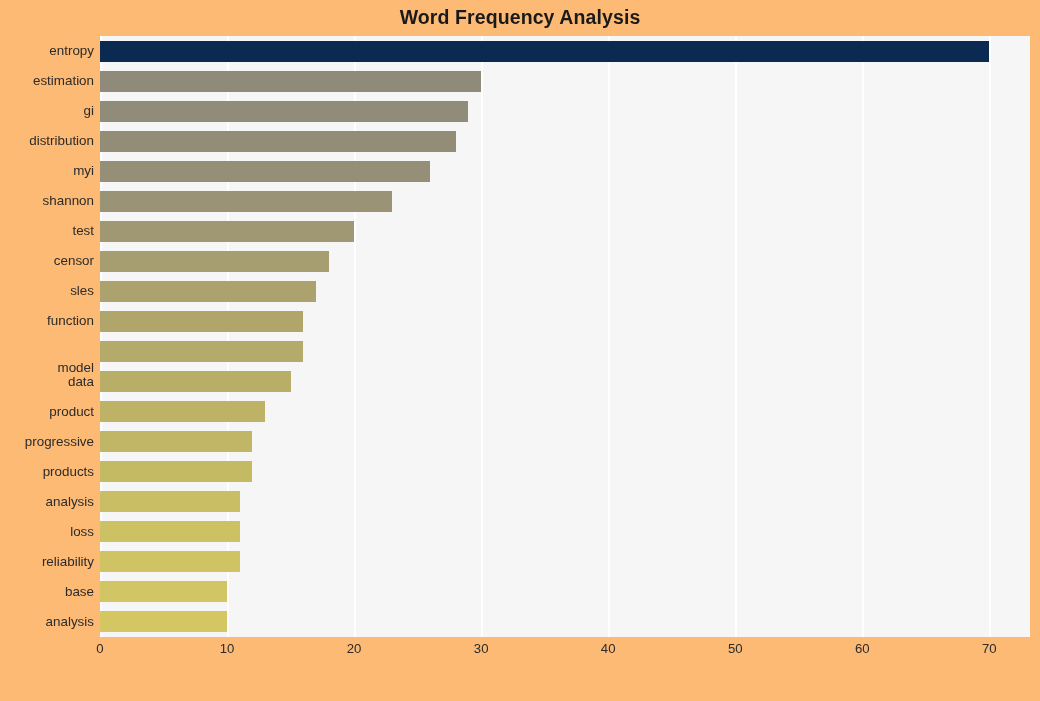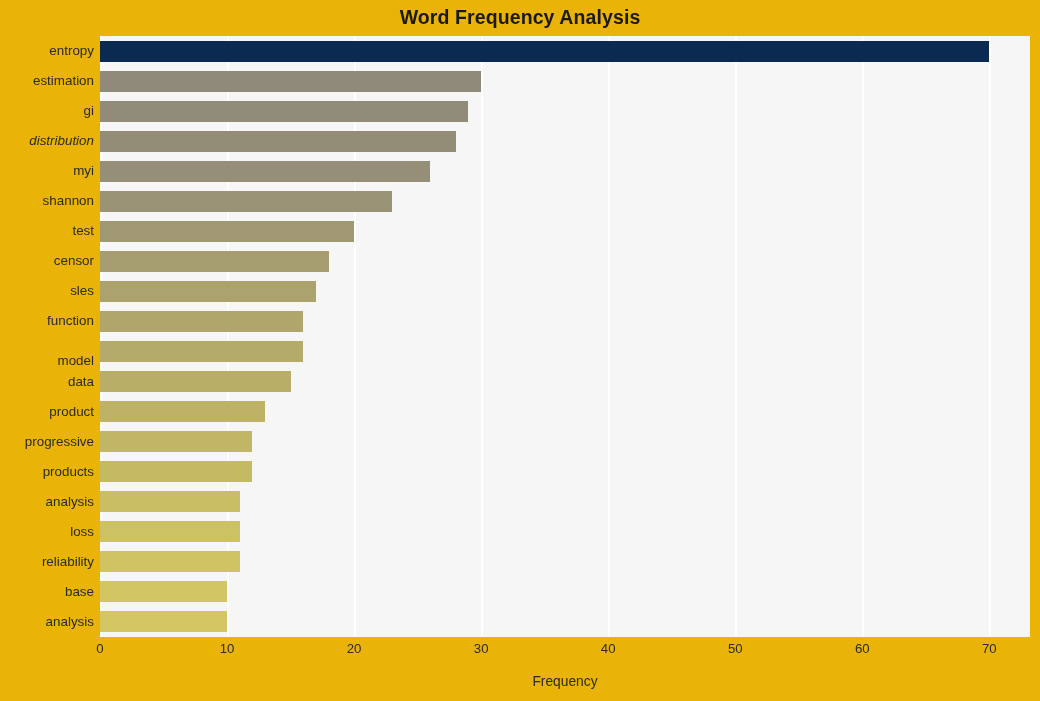--- a/index.html
+++ b/index.html
@@ -12,21 +12,21 @@
     height: 701px;
     font-family: "Liberation Sans", sans-serif;
     color: #262626;
     overflow: hidden;
   }
 
   #chart-root {
     position: relative;
     width: 1040px;
     height: 701px;
-    background: #eab308;
+    background: #fdba74;
   }
 
   
   #chart-title {
     position: absolute;
     left: 0;
     top: 6px;
     width: 1040px;
     text-align: center;
     font-size: 19.5px;
@@ -191,28 +191,28 @@
         <div class="bar-row" style="top: 575.475px; width: 930px; height: 21px;">
           <div class="bar" title="analysis: 10" style="width: 127.049px; background: rgb(212, 199, 99);"></div>
         </div>
       </div>
   </div>
 
   <div id="y-axis-labels">
       <div class="y-label" style="top: 8.025px;">entropy</div>
       <div class="y-label" style="top: 38.075px;">estimation</div>
       <div class="y-label" style="top: 68.125px;">gi</div>
-      <div class="y-label" style="top: 98.175px; font-style: italic;">distribution</div>
+      <div class="y-label" style="top: 98.175px;">distribution</div>
       <div class="y-label" style="top: 128.225px;">myi</div>
       <div class="y-label" style="top: 158.275px;">shannon</div>
       <div class="y-label" style="top: 188.325px;">test</div>
       <div class="y-label" style="top: 218.375px; padding-left: 26px;">censor</div>
       <div class="y-label" style="top: 248.425px;">sles</div>
       <div class="y-label" style="top: 278.475px;">function</div>
-      <div class="y-label" style="top: 318px;">model</div>
+      <div class="y-label" style="top: 325px;">model</div>
       <div class="y-label" style="top: 338.575px;">data</div>
       <div class="y-label" style="top: 368.625px;">product</div>
       <div class="y-label" style="top: 398.675px;">progressive</div>
       <div class="y-label" style="top: 428.725px;">products</div>
       <div class="y-label" style="top: 458.775px;">analysis</div>
       <div class="y-label" style="top: 488.825px;">loss</div>
       <div class="y-label" style="top: 518.875px;">reliability</div>
       <div class="y-label" style="top: 548.925px; padding-left: 35px;">base</div>
       <div class="y-label" style="top: 578.975px;">analysis</div>
     </div>
@@ -221,15 +221,14 @@
       <div class="x-tick-label" style="left: 0px;">0</div>
       <div class="x-tick-label" style="left: 127.049px;">10</div>
       <div class="x-tick-label" style="left: 254.098px;">20</div>
       <div class="x-tick-label" style="left: 381.148px;">30</div>
       <div class="x-tick-label" style="left: 508.197px;">40</div>
       <div class="x-tick-label" style="left: 635.246px;">50</div>
       <div class="x-tick-label" style="left: 762.295px;">60</div>
       <div class="x-tick-label" style="left: 889.344px;">70</div>
     </div>
 
-  <div id="x-axis-title">Frequency</div>
 
 </div>
 
 </body></html>

